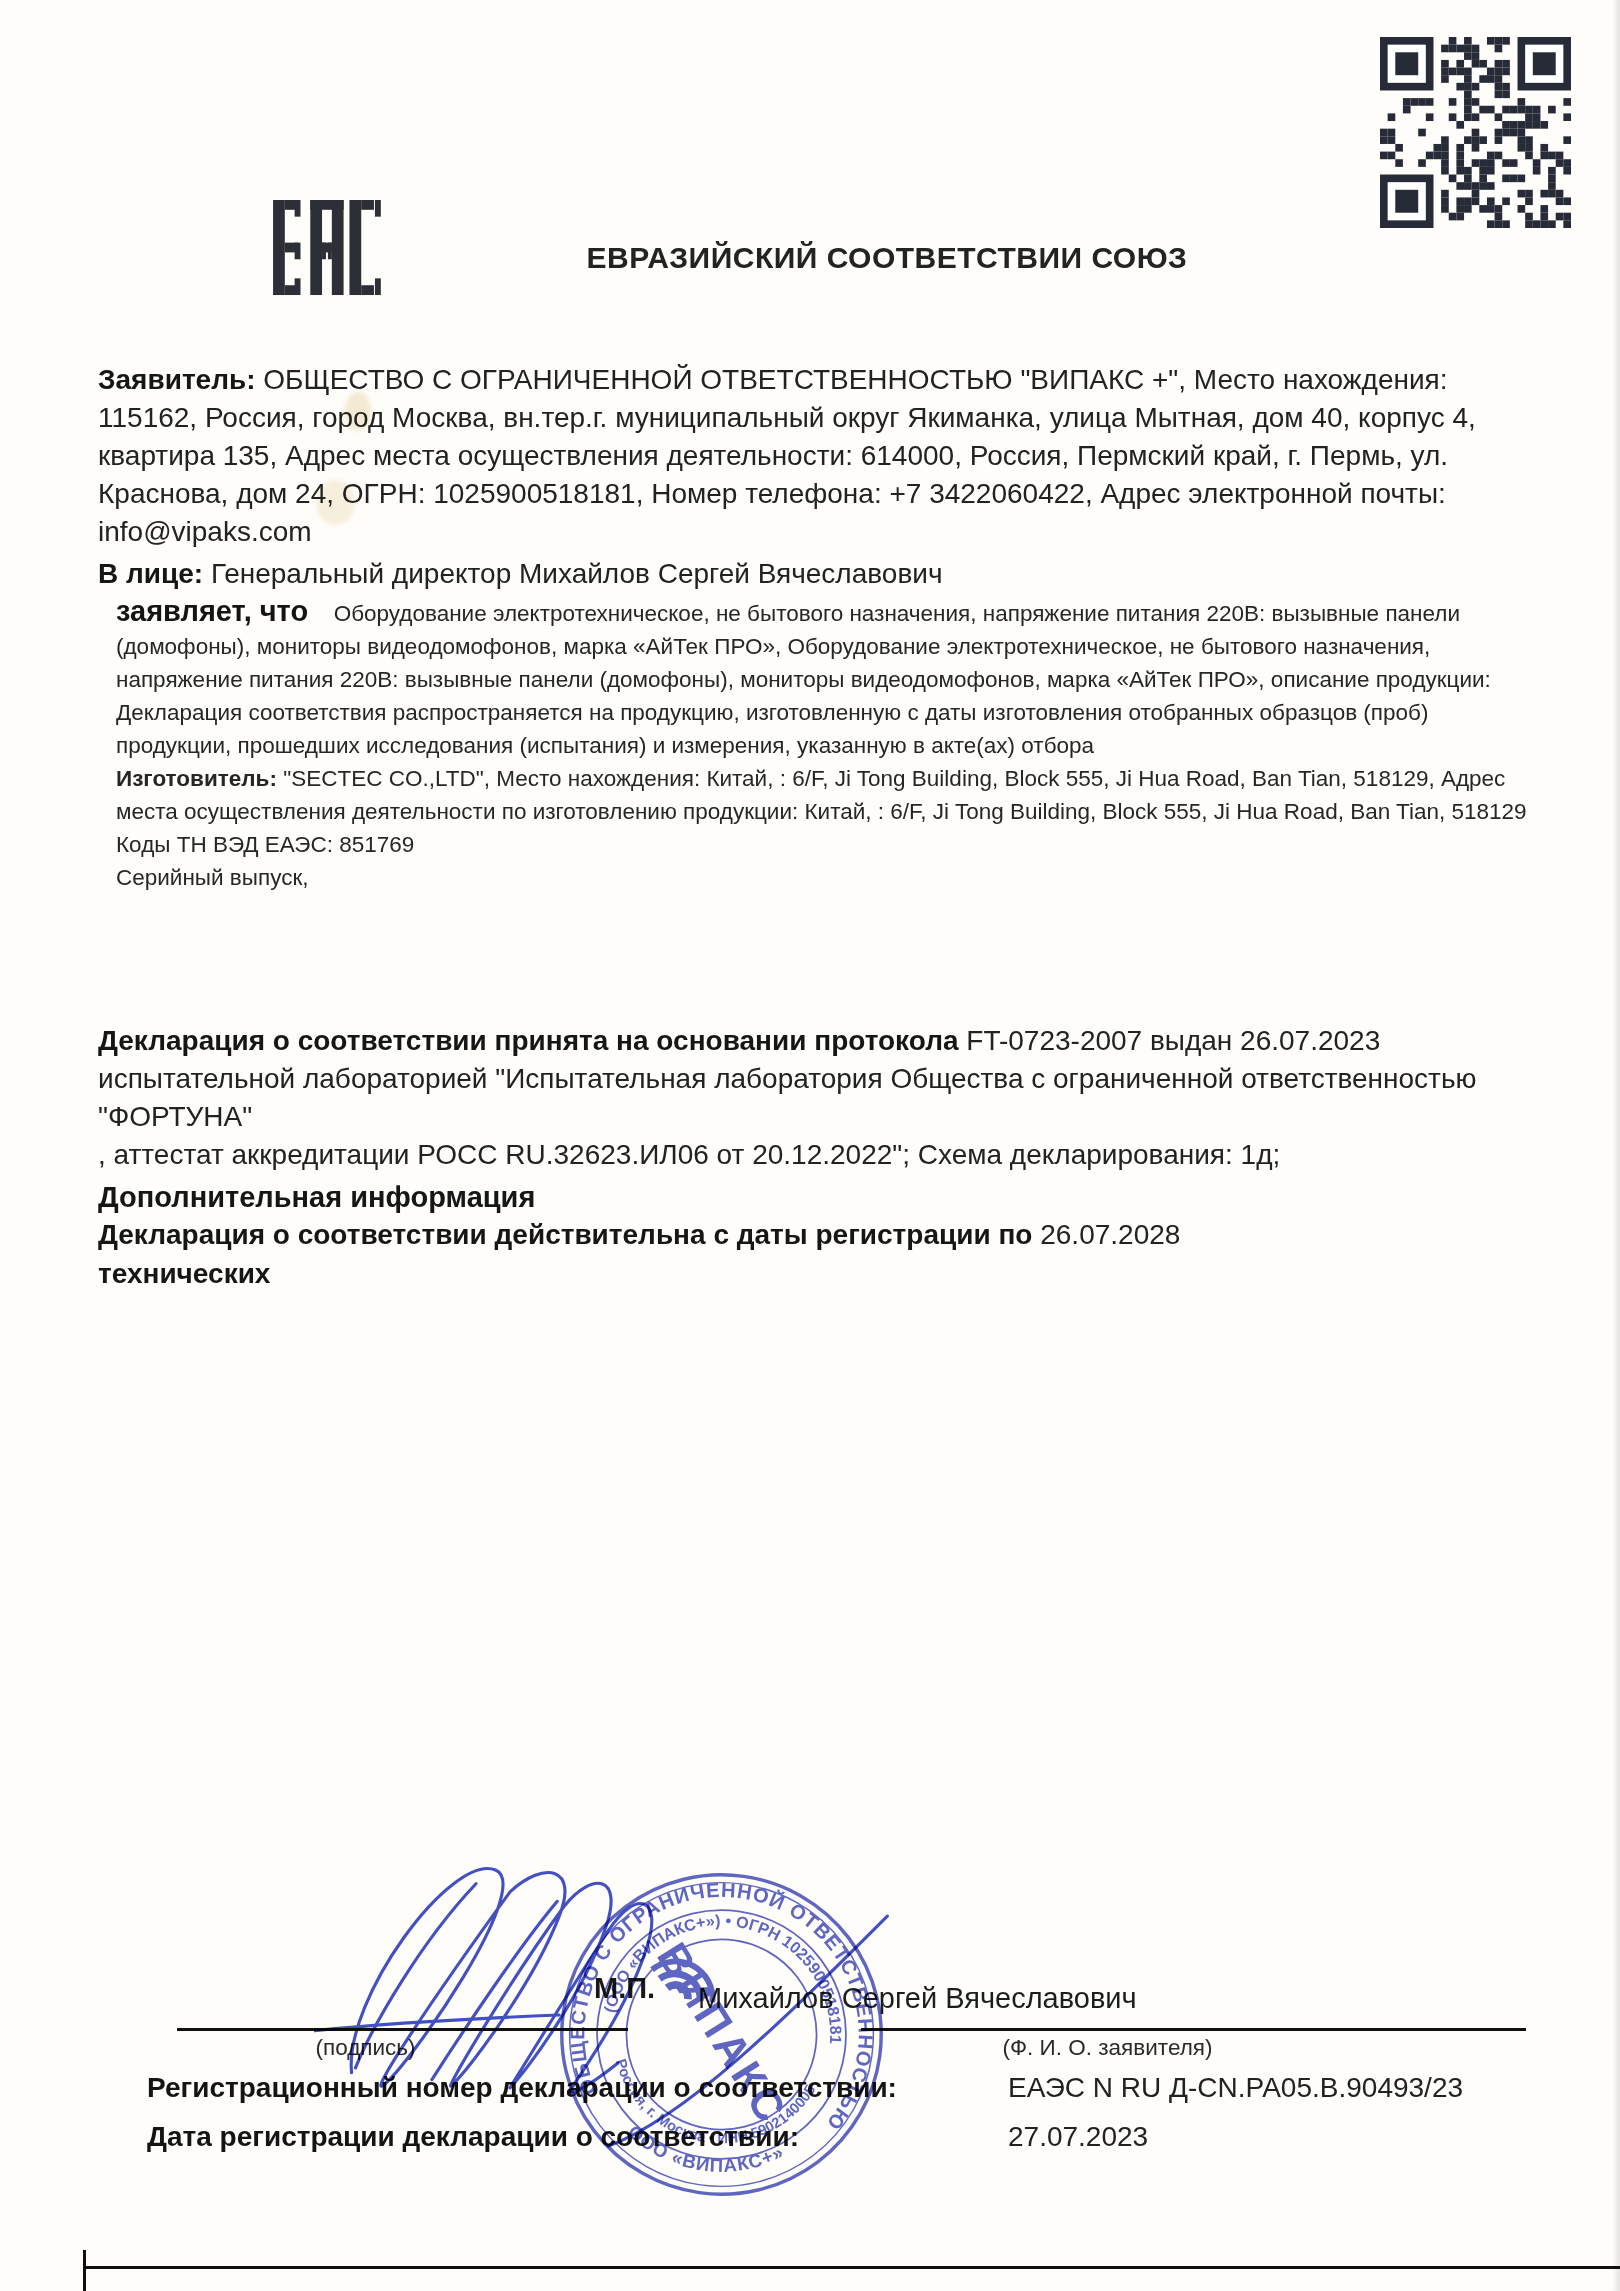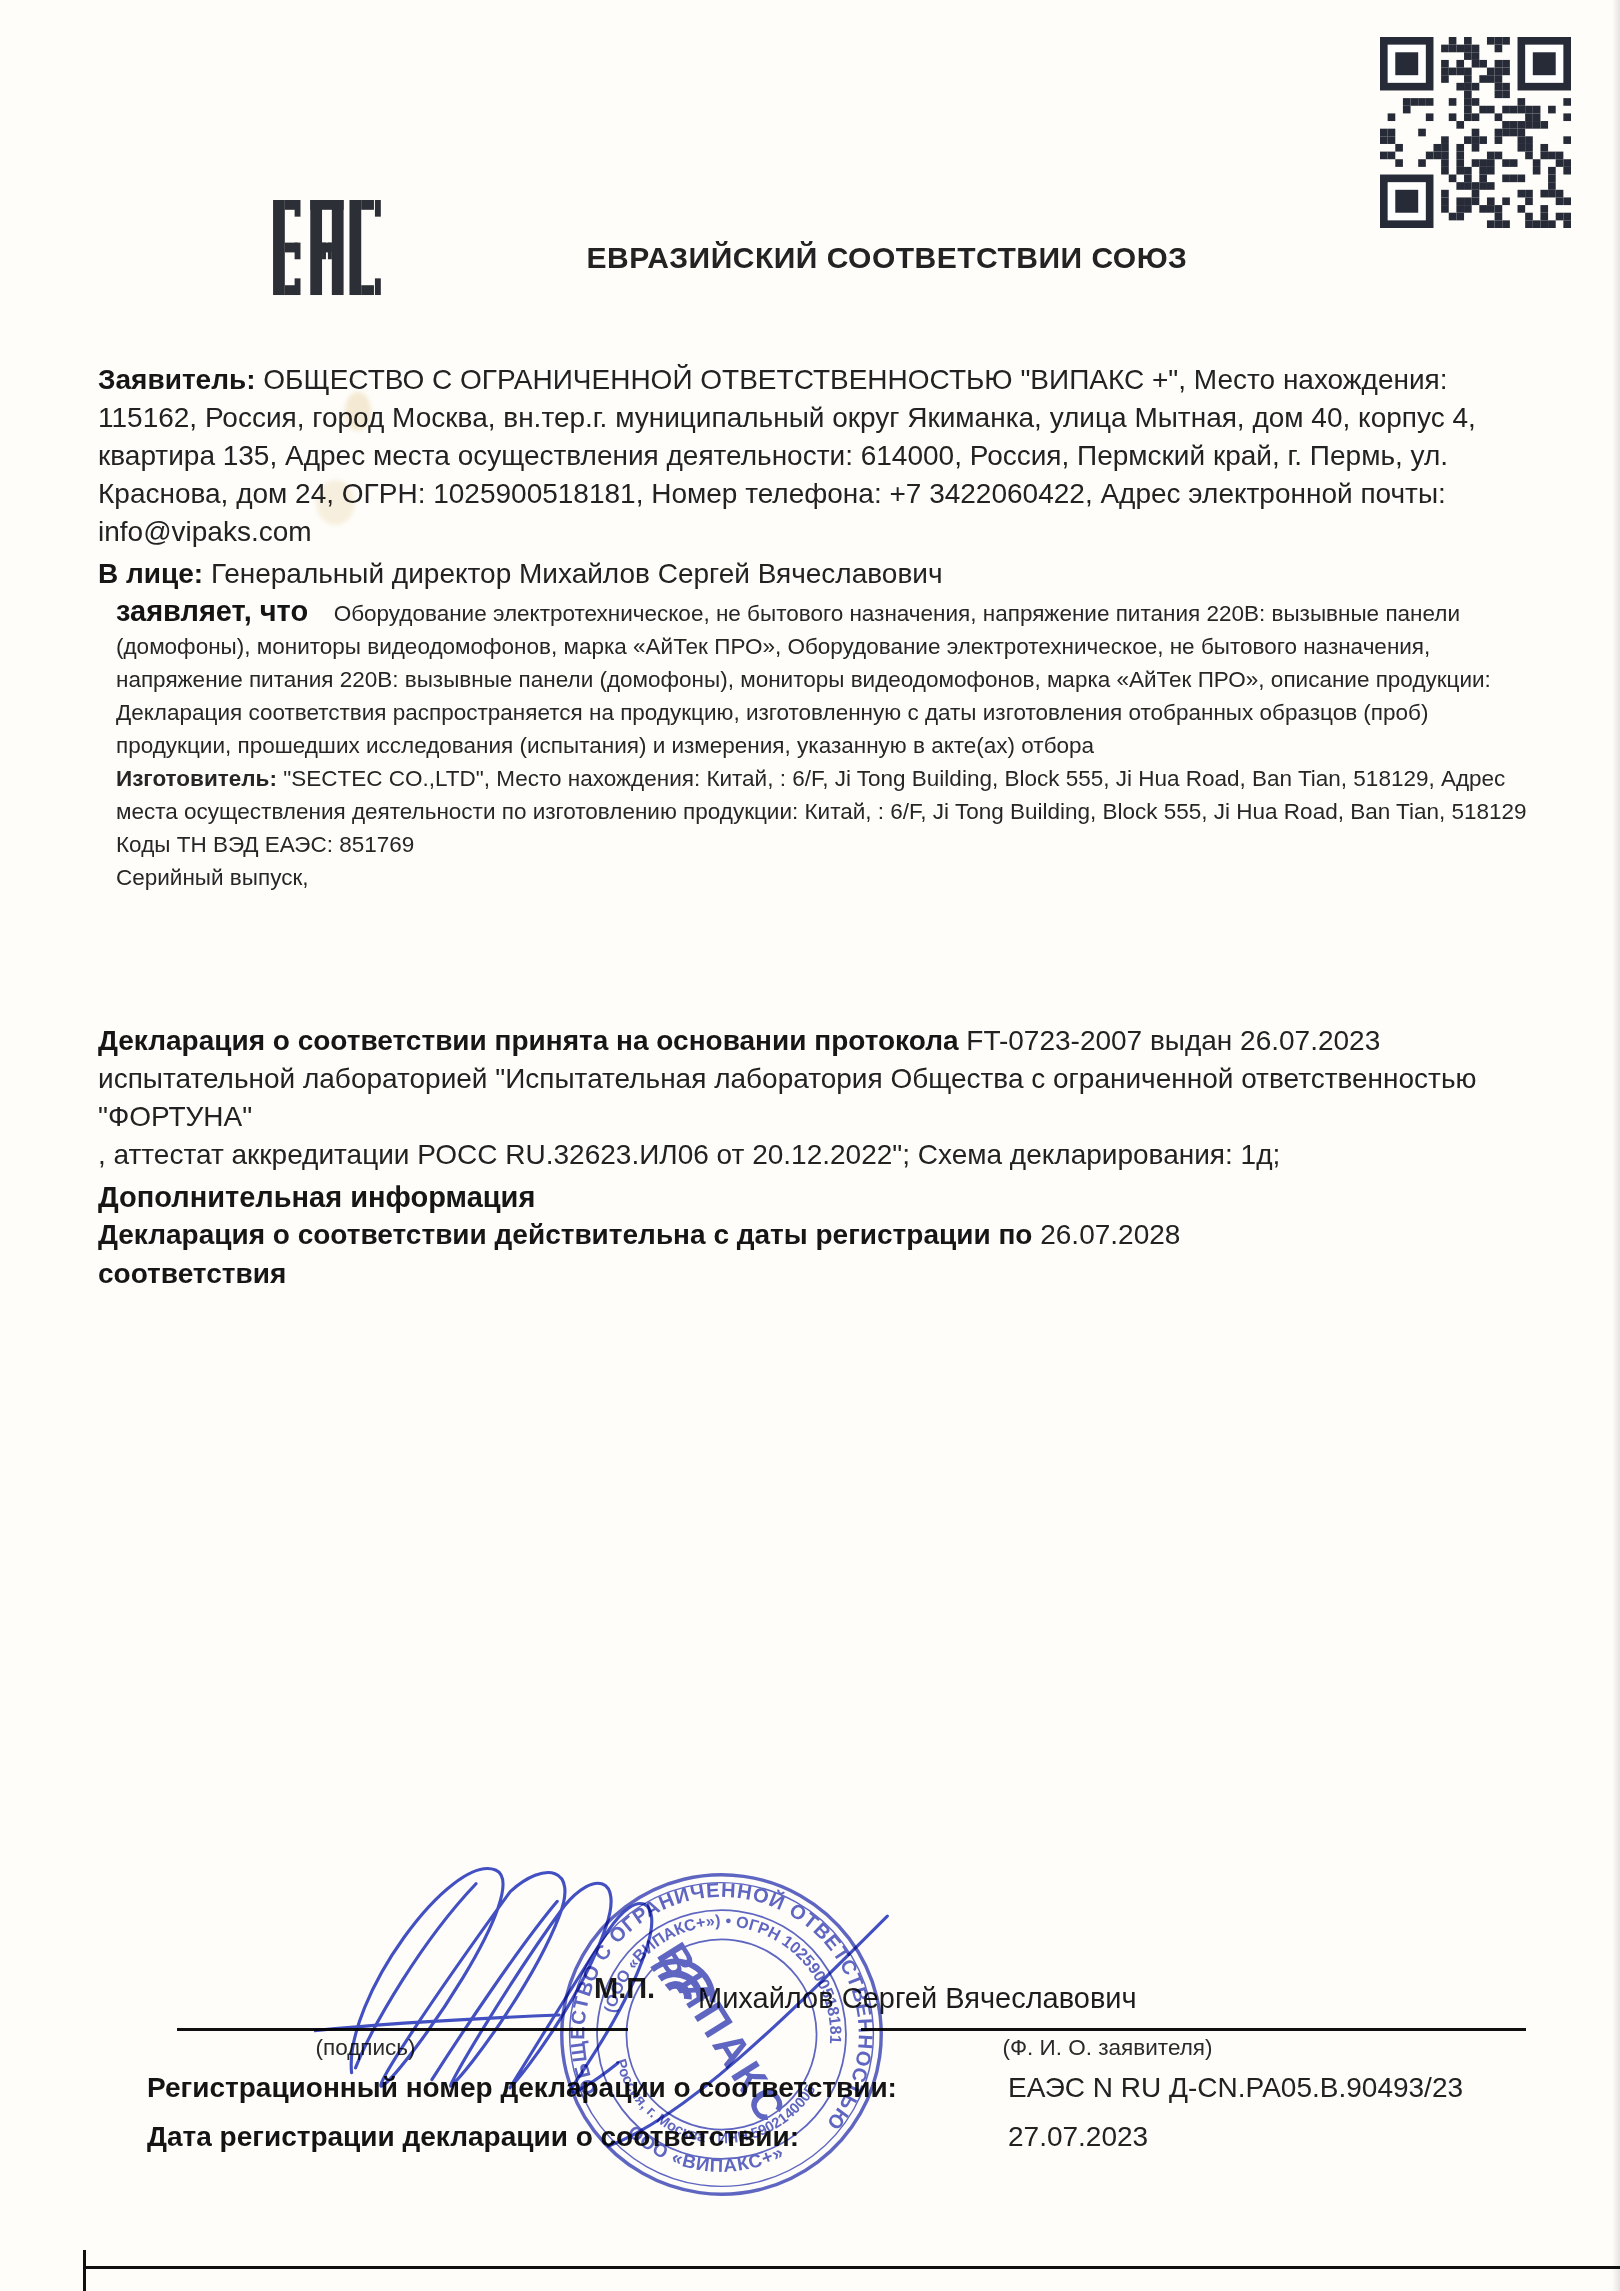--- a/index.html
+++ b/index.html
@@ -275,21 +275,21 @@
     <b>Декларация о соответствии принята на основании протокола</b><span> FT-0723-2007 выдан 26.07.2023 испытательной лабораторией "Испытательная лаборатория Общества с ограниченной ответственностью "ФОРТУНА"</span><br>
     <span>, аттестат аккредитации РОСС RU.32623.ИЛ06 от 20.12.2022"; Схема декларирования: 1д;</span>
   </div>
 
   <div class="abs body-text" style="left:98px;top:1178px;width:1429px;">
     <b style="font-size:29px;">Дополнительная информация</b>
   </div>
 
   <div class="abs body-text" style="left:98px;top:1215px;width:1429px;line-height:39px;">
     <b>Декларация о соответствии действительна с даты регистрации по </b><span>26.07.2028</span><br>
-    <b>соответствия</b>
+    <b>технических</b>
   </div>
 
   <div class="abs rule" style="left:177px;top:2028px;width:451px;"></div>
   <div class="abs rule" style="left:861px;top:2028px;width:665px;"></div>
   <div class="abs caption" style="left:253px;top:2035px;width:225px;">(подпись)</div>
   <div class="abs caption" style="left:980px;top:2035px;width:255px;">(Ф. И. О. заявителя)</div>
   <div class="abs mp" style="left:594px;top:1972px;">М.П.</div>
   <div class="abs name" style="left:698px;top:1982px;">Михайлов Сергей Вячеславович</div>
 
   <div class="abs reg-label" style="left:147px;top:2072px;">Регистрационный номер декларации о соответствии:</div>

